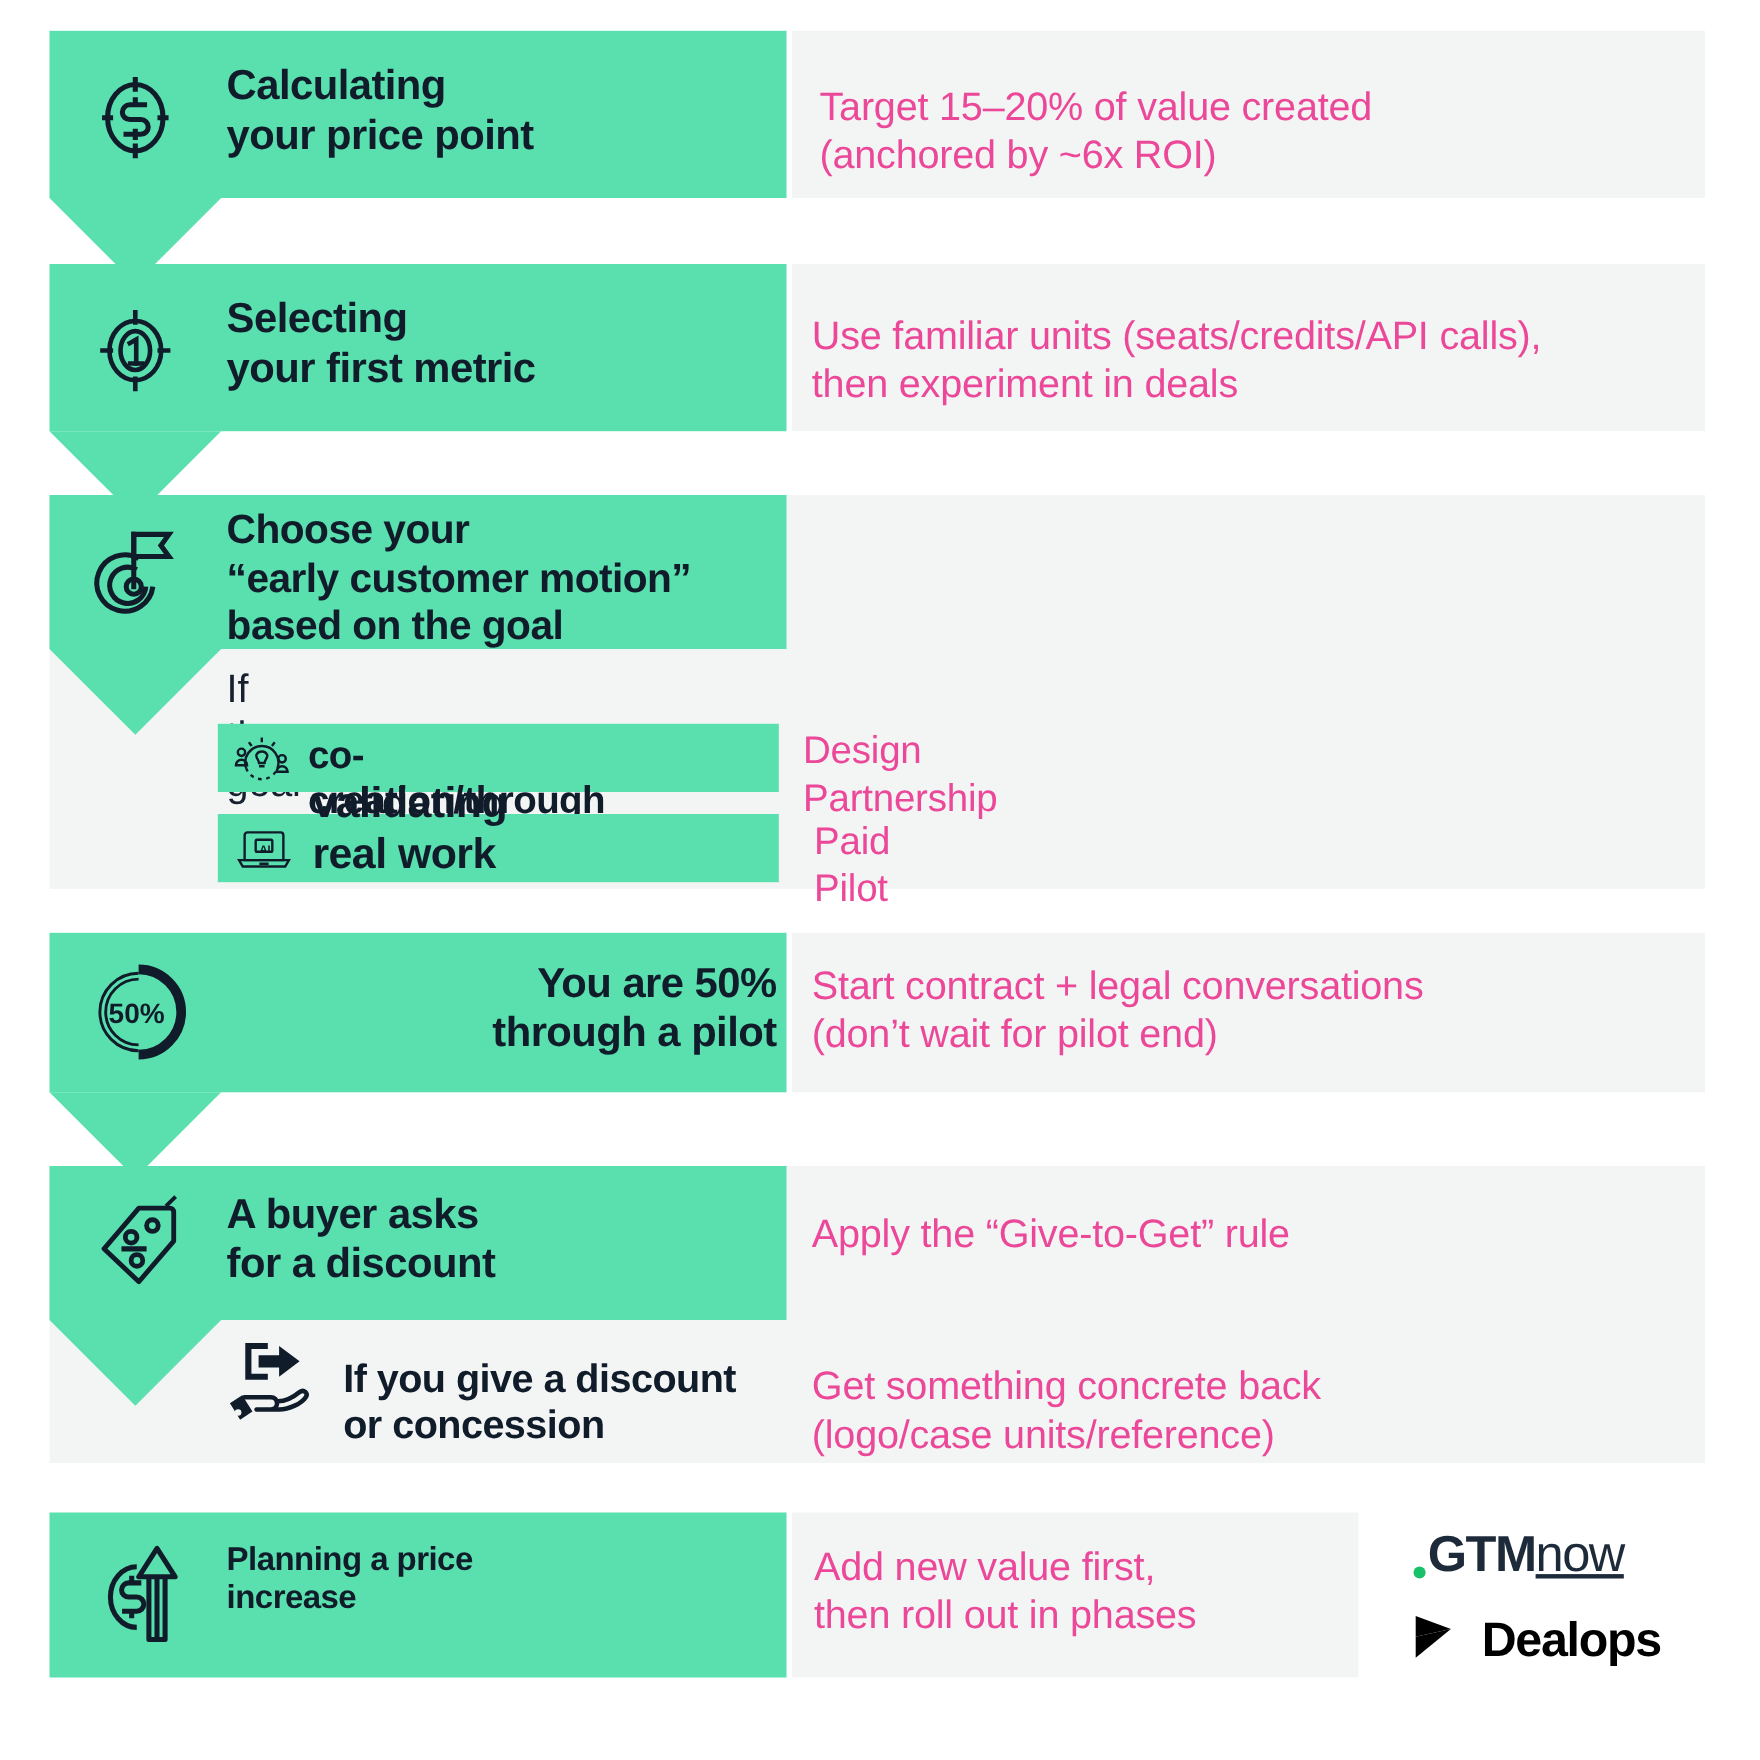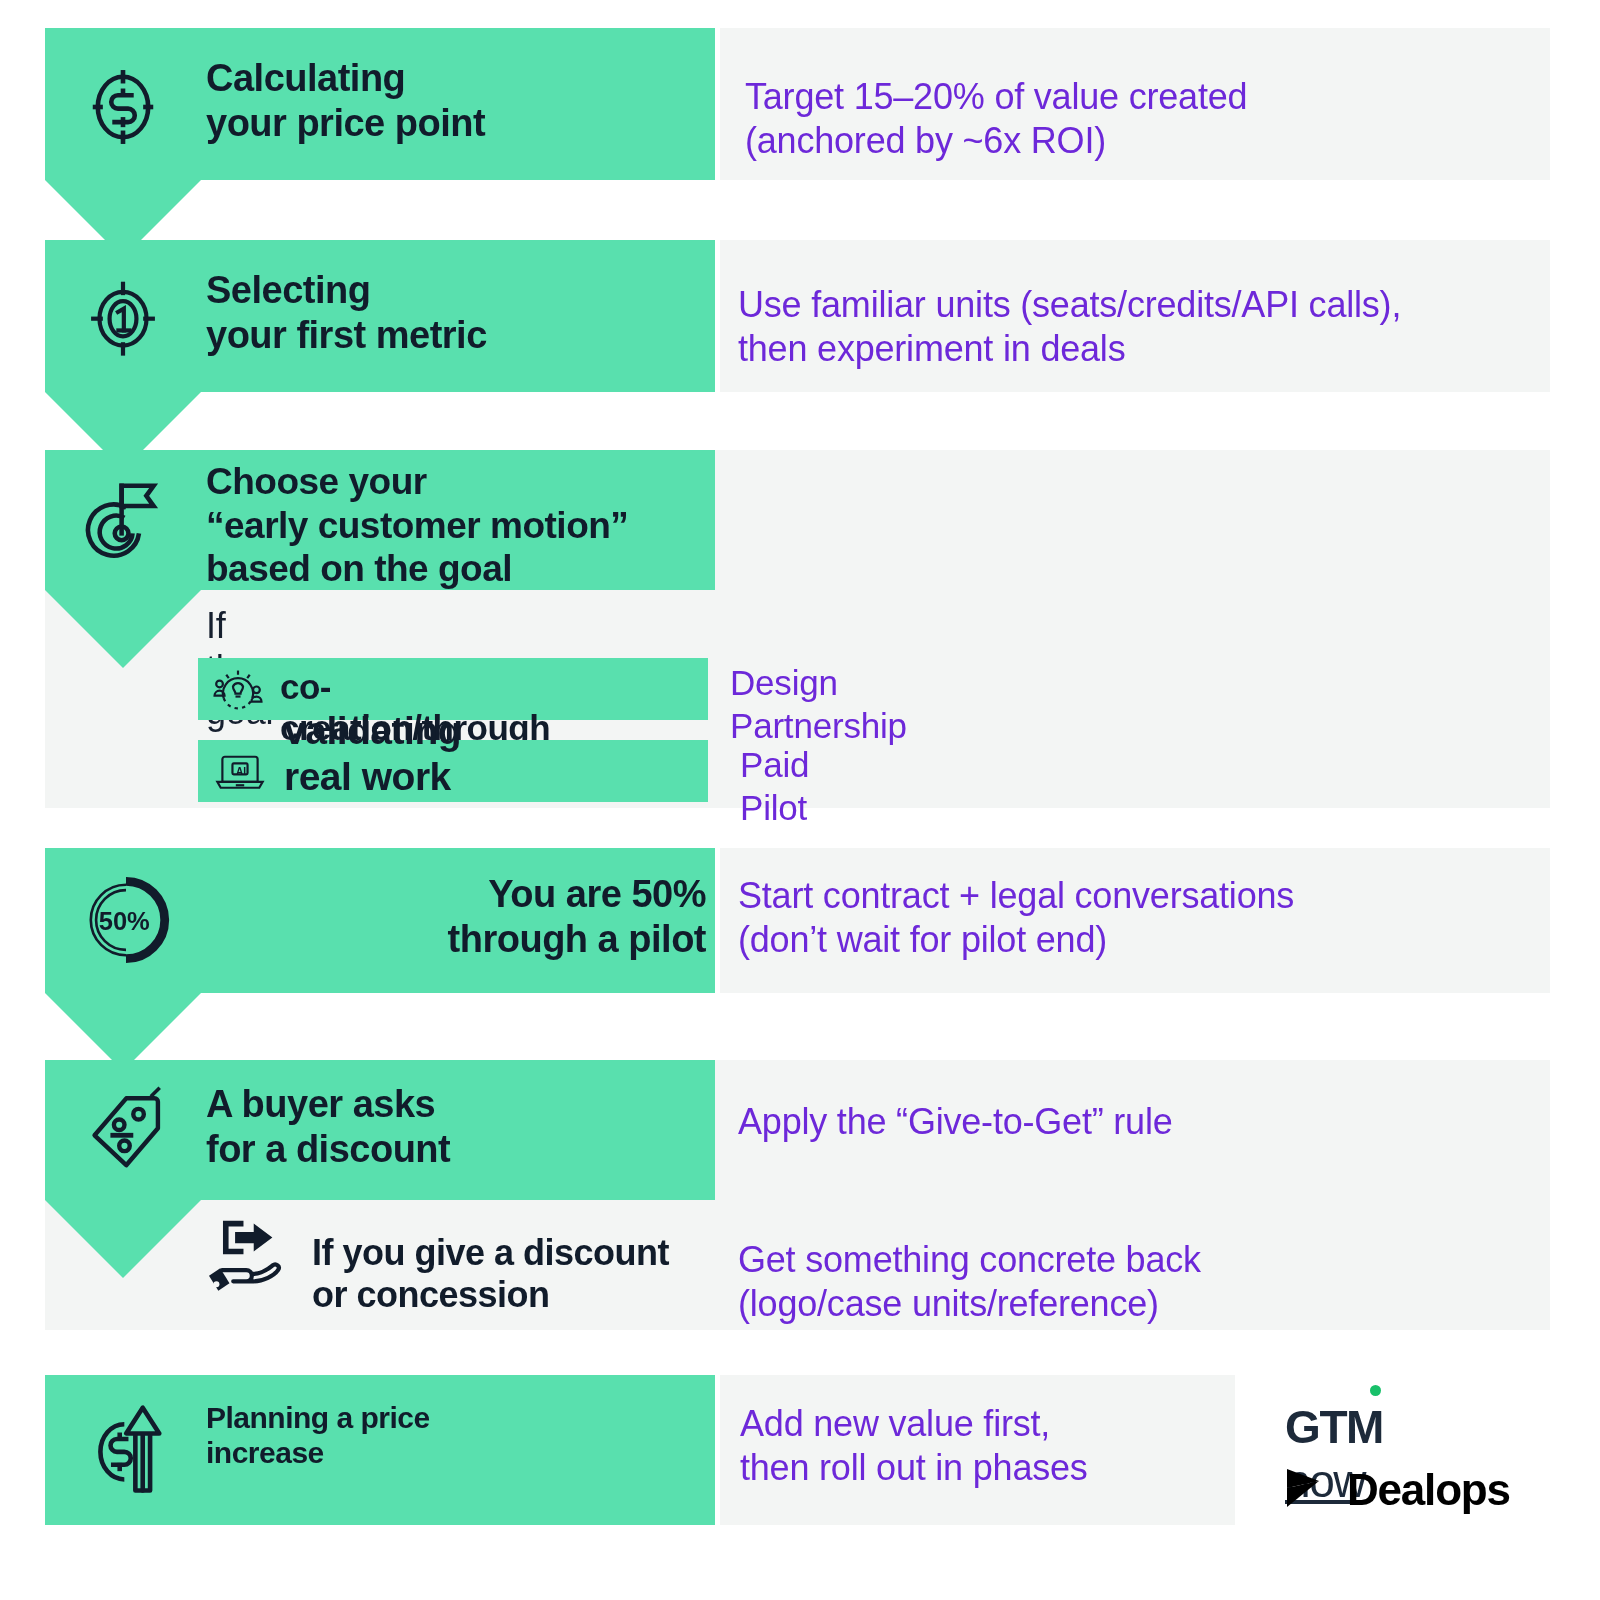--- a/index.html
+++ b/index.html
@@ -51,21 +51,21 @@
     position: absolute;
     font-weight: 700;
     color: #111c2b;
     letter-spacing: -0.5px;
     line-height: 1.18;
     white-space: pre-line;
   }
   .rtext {
     position: absolute;
     font-weight: 400;
-    color: #6d28d9;
+    color: #ec4899;
     letter-spacing: -0.2px;
     line-height: 1.22;
     white-space: pre-line;
   }
 
   .sublabel {
     position: absolute;
     font-weight: 400;
     color: #16202f;
     letter-spacing: -0.2px;
@@ -279,21 +279,21 @@
         <path d="M58 96 h16 V34" stroke="none"></path>
         <path d="M58 34 v62 h16 V34" stroke-linejoin="round"></path>
       </svg>
     </div>
     <div class="title" style="left:206px; top:1400px; width:500px; font-size:30px;">Planning a price
 increase</div>
     <div class="rtext" style="left:740px; top:1402px; width:480px; font-size:36px;">Add new value first,
 then roll out in phases</div>
   </div>
 
-  <div class="logo-gtm" style="left:1285px; top:1385px;flex-direction:column;">
+  <div class="logo-gtm" style="left:1285px; top:1385px;">
     <span class="dot"></span>
       <span class="g">GTM</span>
       <span class="n">now</span>
   </div>
 
   <div class="logo-dealops" style="left:1285px; top:1465px;">
     <span>
       <svg width="46" height="46" viewBox="0 0 46 46">
         <path d="M2 4 L34 16 L2 23 Z" fill="#000"></path>
         <path d="M2 23 L34 16 L2 42 Z" fill="#000"></path>

